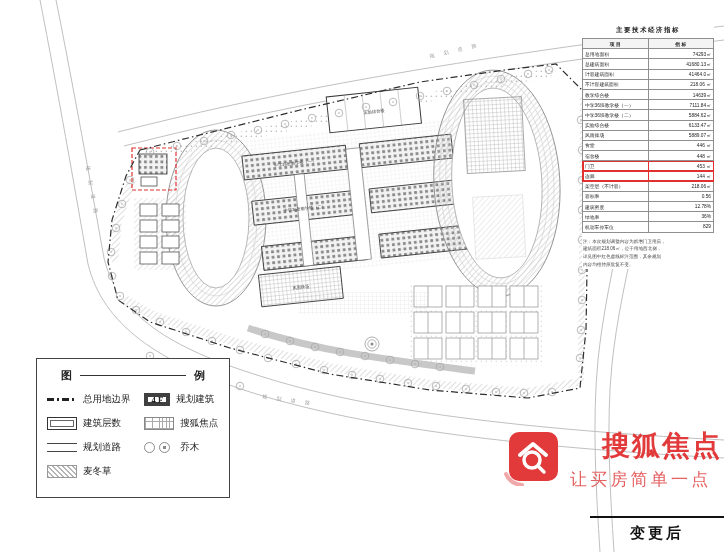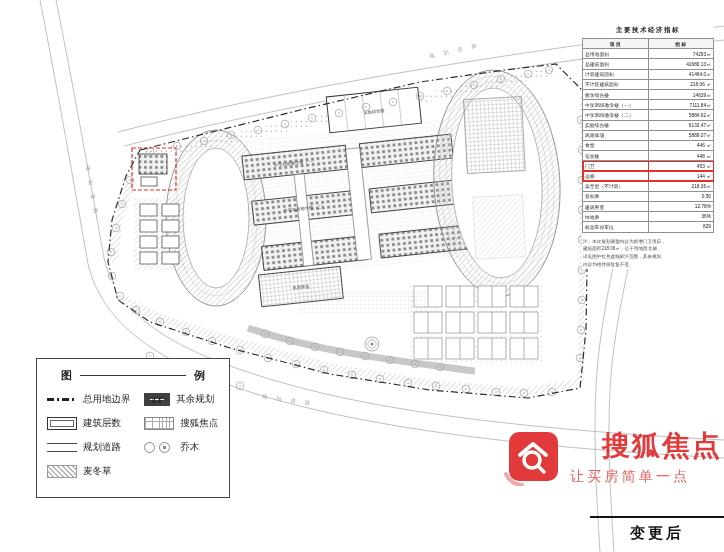--- a/index.html
+++ b/index.html
@@ -18,21 +18,21 @@
   .legend-cols{display:flex;gap:6px;font-family:Liberation Serif, serif;}
   .lcol{flex:1.1;display:flex;flex-direction:column;gap:11px;}
   .rcol{flex:0.9;display:flex;flex-direction:column;gap:11px;}
   .lg-item{display:flex;align-items:center;gap:6px;font-size:9.5px;color:#222;white-space:nowrap;}
   .sw{width:30px;height:13px;flex:0 0 auto;position:relative;box-sizing:border-box;}
   .sw-boundary{height:3px;background:repeating-linear-gradient(90deg,#222 0 7px,transparent 7px 10px,#222 10px 12px,transparent 12px 15px);}
   .sw-building{border:1px solid #333;background:#fff;}
   .sw-building::after{content:"";position:absolute;inset:2px;border:1px solid #666;}
   .sw-road{height:9px;border-top:1.4px solid #444;border-bottom:1.4px solid #444;}
   .sw-grass{border:1px solid #999;background:repeating-linear-gradient(45deg,#b5b5b5 0 1px,transparent 1px 3.5px);}
-  .sw-floor{width:26px;border:6px solid #404040;font-size:8.5px;font-weight:600;display:flex;
+  .sw-floor{width:26px;border:4px solid #404040;font-size:8.5px;font-weight:600;display:flex;
             align-items:center;justify-content:center;color:#222;}
   .sw-paving{border:1px solid #888;
      background:repeating-linear-gradient(0deg,#aaa 0 0.8px,transparent 0.8px 3.5px),
                 repeating-linear-gradient(90deg,#aaa 0 0.8px,transparent 0.8px 3.5px);}
   .sw-tree{display:flex;gap:4px;align-items:center;border:none;}
   .tc{width:11px;height:11px;border:1px solid #8a8a8a;border-radius:50%;box-sizing:border-box;}
   .tc2{background:radial-gradient(circle,#8a8a8a 0 1.5px,transparent 1.8px);}
 
   
   .spec{position:absolute;left:582px;top:26px;width:132px;background:#fff;}
@@ -45,21 +45,21 @@
   .spec-table td.c2{width:38%;text-align:right;}
   tr.hl-red{outline:1px solid #e0312f;outline-offset:-1px;}
   tr.hl-red td{border-color:#e0312f;}
   .spec-note{margin-top:5px;padding:0 1px;}
   .note-line{font-size:4.6px;color:#444;line-height:1.7;text-align:justify;}
 
   
   .watermark{position:absolute;left:504px;top:430px;display:flex;align-items:flex-start;gap:10px;}
   .wm-logo{width:56px;height:56px;flex:0 0 auto;}
   .wm-brand{font-size:28px;font-weight:bold;color:#e23a3a;letter-spacing:2px;line-height:1.15;margin-left:32px;}
-  .wm-tagline{font-size:14px;color:#e56060;letter-spacing:3.2px;margin-top:6px;}
+  .wm-tagline{font-size:17px;color:#e56060;letter-spacing:3.2px;margin-top:6px;}
 
   
   .after{position:absolute;left:590px;top:516px;width:134px;text-align:center;}
   .after-line{border-top:2px solid #111;}
   .after-text{font-size:15px;font-weight:bold;color:#111;margin-top:6px;letter-spacing:3px;}
 </style>
 </head>
 <body>
 
 <div class="canvas">
@@ -284,21 +284,21 @@
           <span>规划道路</span>
         </div>
         <div class="lg-item">
           <span class="sw sw-grass"></span>
           <span>麦冬草</span>
         </div>
       </div>
       <div class="rcol">
         <div class="lg-item">
           <span class="sw sw-floor">4 F</span>
-          <span>其余规划</span>
+          <span>规划建筑</span>
         </div>
         <div class="lg-item">
           <span class="sw sw-paving"></span>
           <span>搜狐焦点</span>
         </div>
         <div class="lg-item">
           <span class="sw sw-tree">
             <span class="tc"></span>
             <span class="tc tc2"></span>
           </span>

